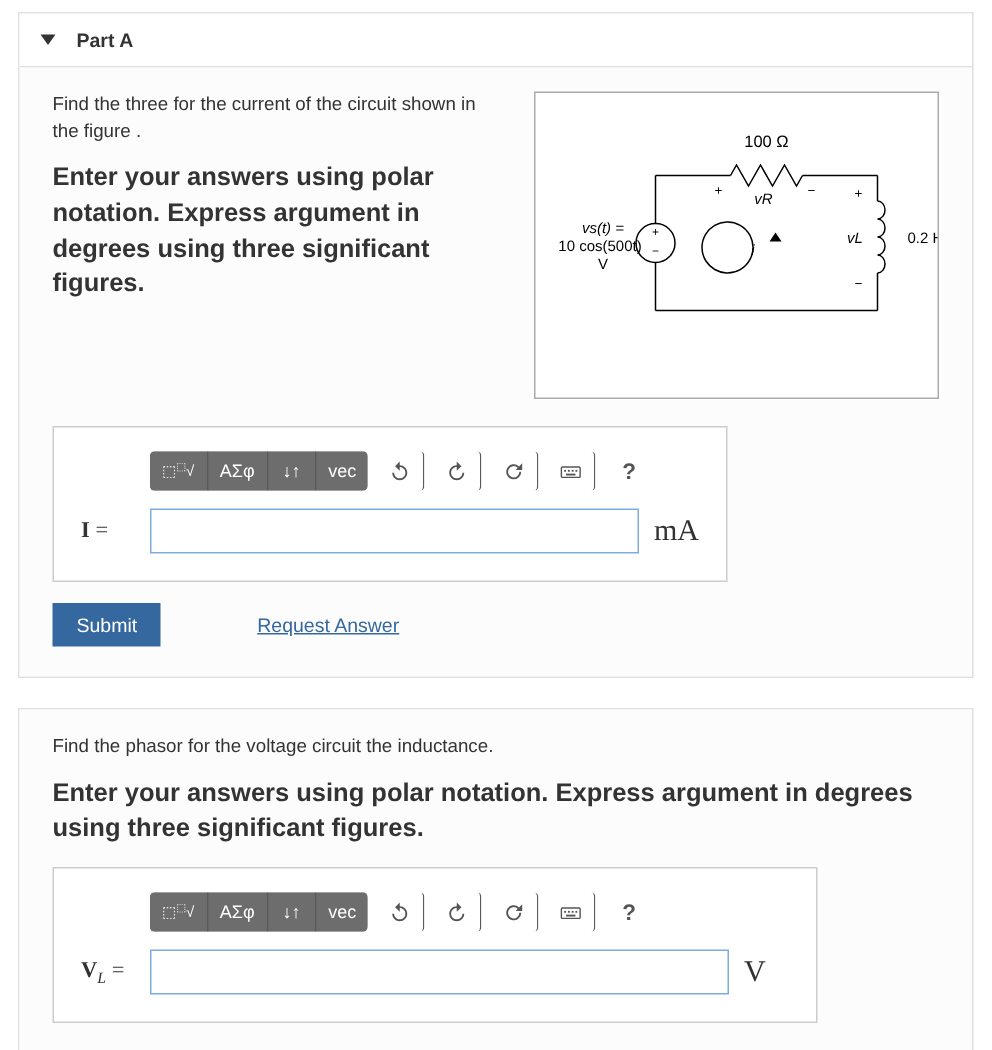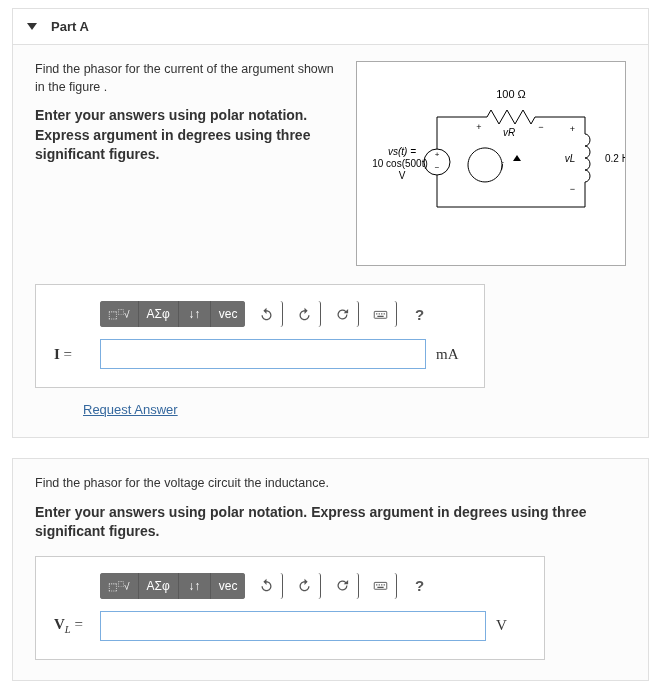--- a/index.html
+++ b/index.html
@@ -40,21 +40,21 @@
       background: #fcfcfc;
     }
     .prompt-text {
       font-size: 12.5px;
       color: #333;
       margin-bottom: 10px;
       line-height: 1.4;
     }
     .prompt-bold {
       font-weight: bold;
-      font-size: 14px;
+      font-size: 17px;
       margin-bottom: 14px;
       line-height: 1.4;
     }
     .top-row {
       display: flex;
       justify-content: space-between;
       align-items: flex-start;
       gap: 12px;
     }
     .top-row .left-text { flex: 0 0 300px; }
@@ -121,21 +121,21 @@
     .answer-input {
       flex: 1;
       height: 30px;
       border: 1px solid #7baee0;
       outline: none;
       padding: 0 6px;
       font-size: 13px;
     }
     .unit-label {
       font-family: "Times New Roman", serif;
-      font-size: 15px;
+      font-size: 20px;
       min-width: 30px;
     }
     .submit-row {
       display: flex;
       align-items: center;
       gap: 16px;
       margin-top: 14px;
     }
     .submit-btn {
       background: #35689e;
@@ -158,21 +158,21 @@
 <body>
 
 <div class="part-container">
   <div class="part-header">
     <div class="caret"></div>
     <div class="title">Part A</div>
   </div>
   <div class="part-body">
     <div class="top-row">
       <div class="left-text">
-        <div class="prompt-text">Find the phasor for the current of the argument shown in the figure .</div>
+        <div class="prompt-text">Find the three for the current of the circuit shown in the figure .</div>
         <div class="prompt-bold">Enter your answers using polar notation. Express argument in degrees using three significant figures.</div>
       </div>
       <div class="figure-box">
         <svg width="268" height="203" viewBox="0 0 268 203">
 
           <line x1="80" y1="100" x2="80" y2="55" stroke="#000" stroke-width="1"></line>
           <line x1="80" y1="55" x2="130" y2="55" stroke="#000" stroke-width="1"></line>
 
           <polyline points="130,55 134,48 142,62 150,48 158,62 166,48 174,62 178,55" fill="none" stroke="#000" stroke-width="1"></polyline>
           <line x1="178" y1="55" x2="228" y2="55" stroke="#000" stroke-width="1"></line>
@@ -243,20 +243,21 @@
           </button>
         <button class="tb-btn plain" style="font-size:15px;font-weight:bold;color:#555">?</button>
       </div>
       <div class="input-row">
         <div class="var-label"><b>I</b> =</div>
         <input type="text" class="answer-input" style="">
         <div class="unit-label">mA</div>
       </div>
     </div>
     <div class="submit-row">
+      <button class="submit-btn">Submit</button>
       <a class="request-link">Request Answer</a>
     </div>
   </div>
 </div>
 
 <div class="part-container">
   <div class="part-body">
     <div class="prompt-text">Find the phasor for the voltage circuit the inductance.</div>
     <div class="prompt-bold">Enter your answers using polar notation. Express argument in degrees using three significant figures.</div>
 

